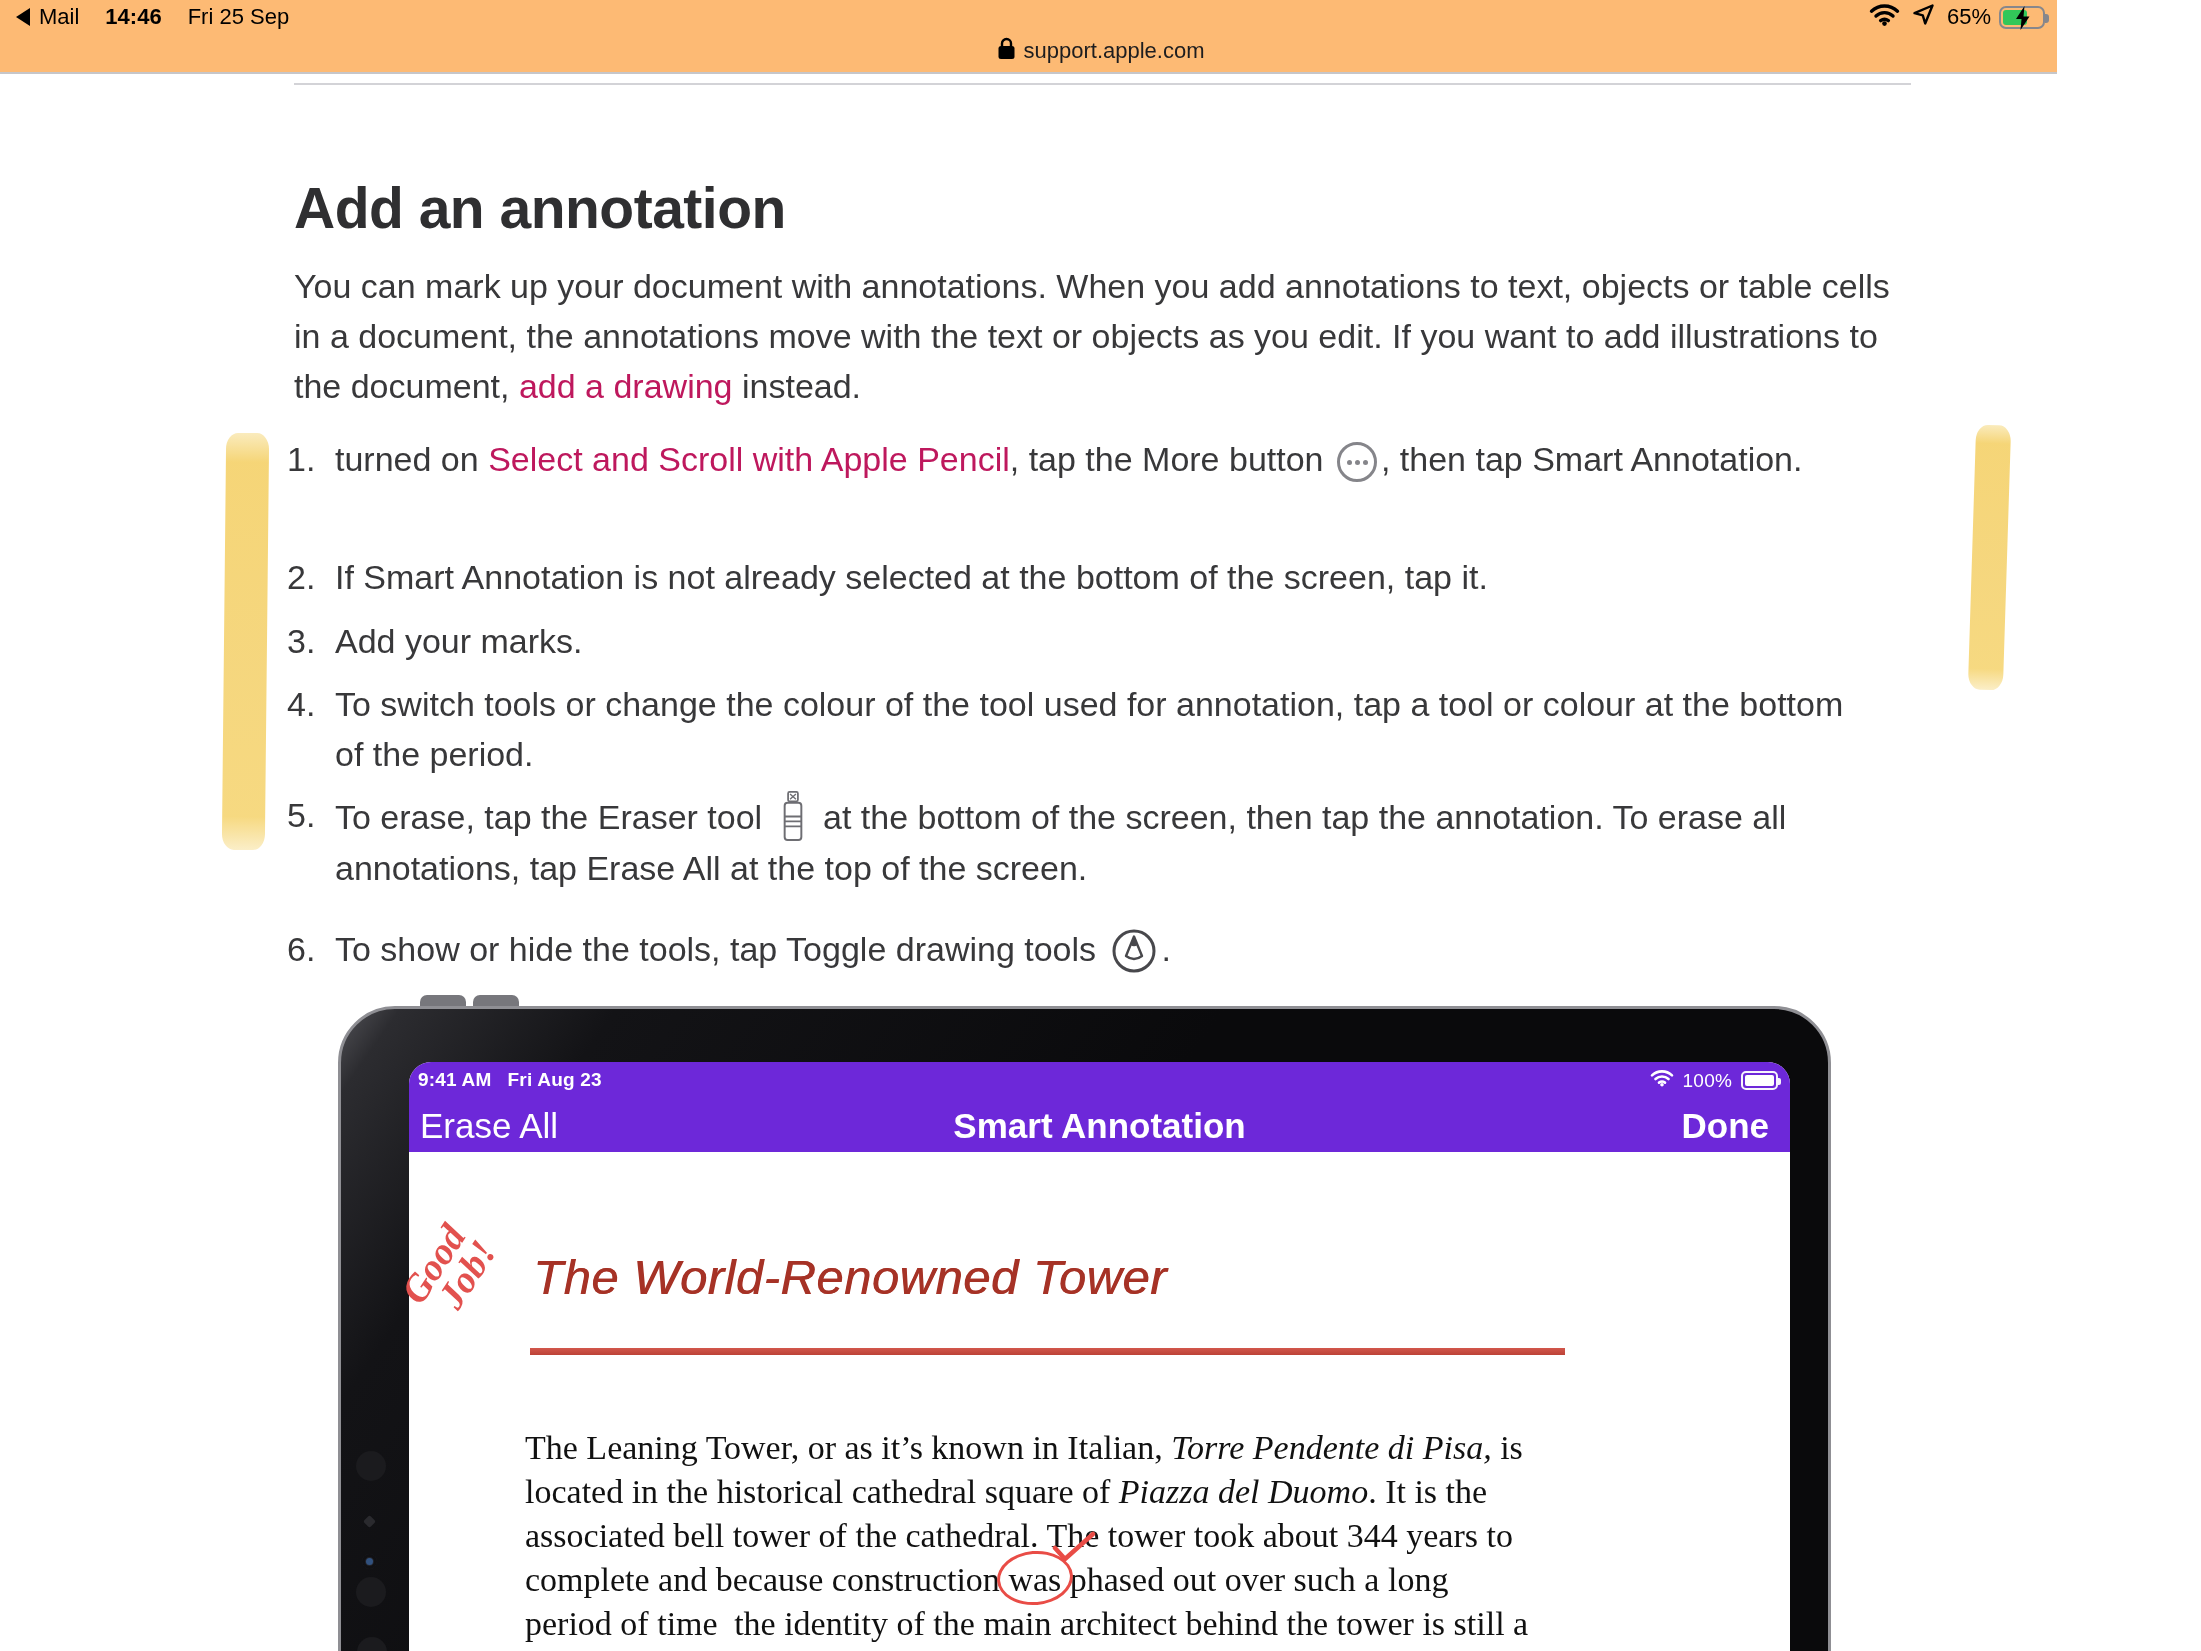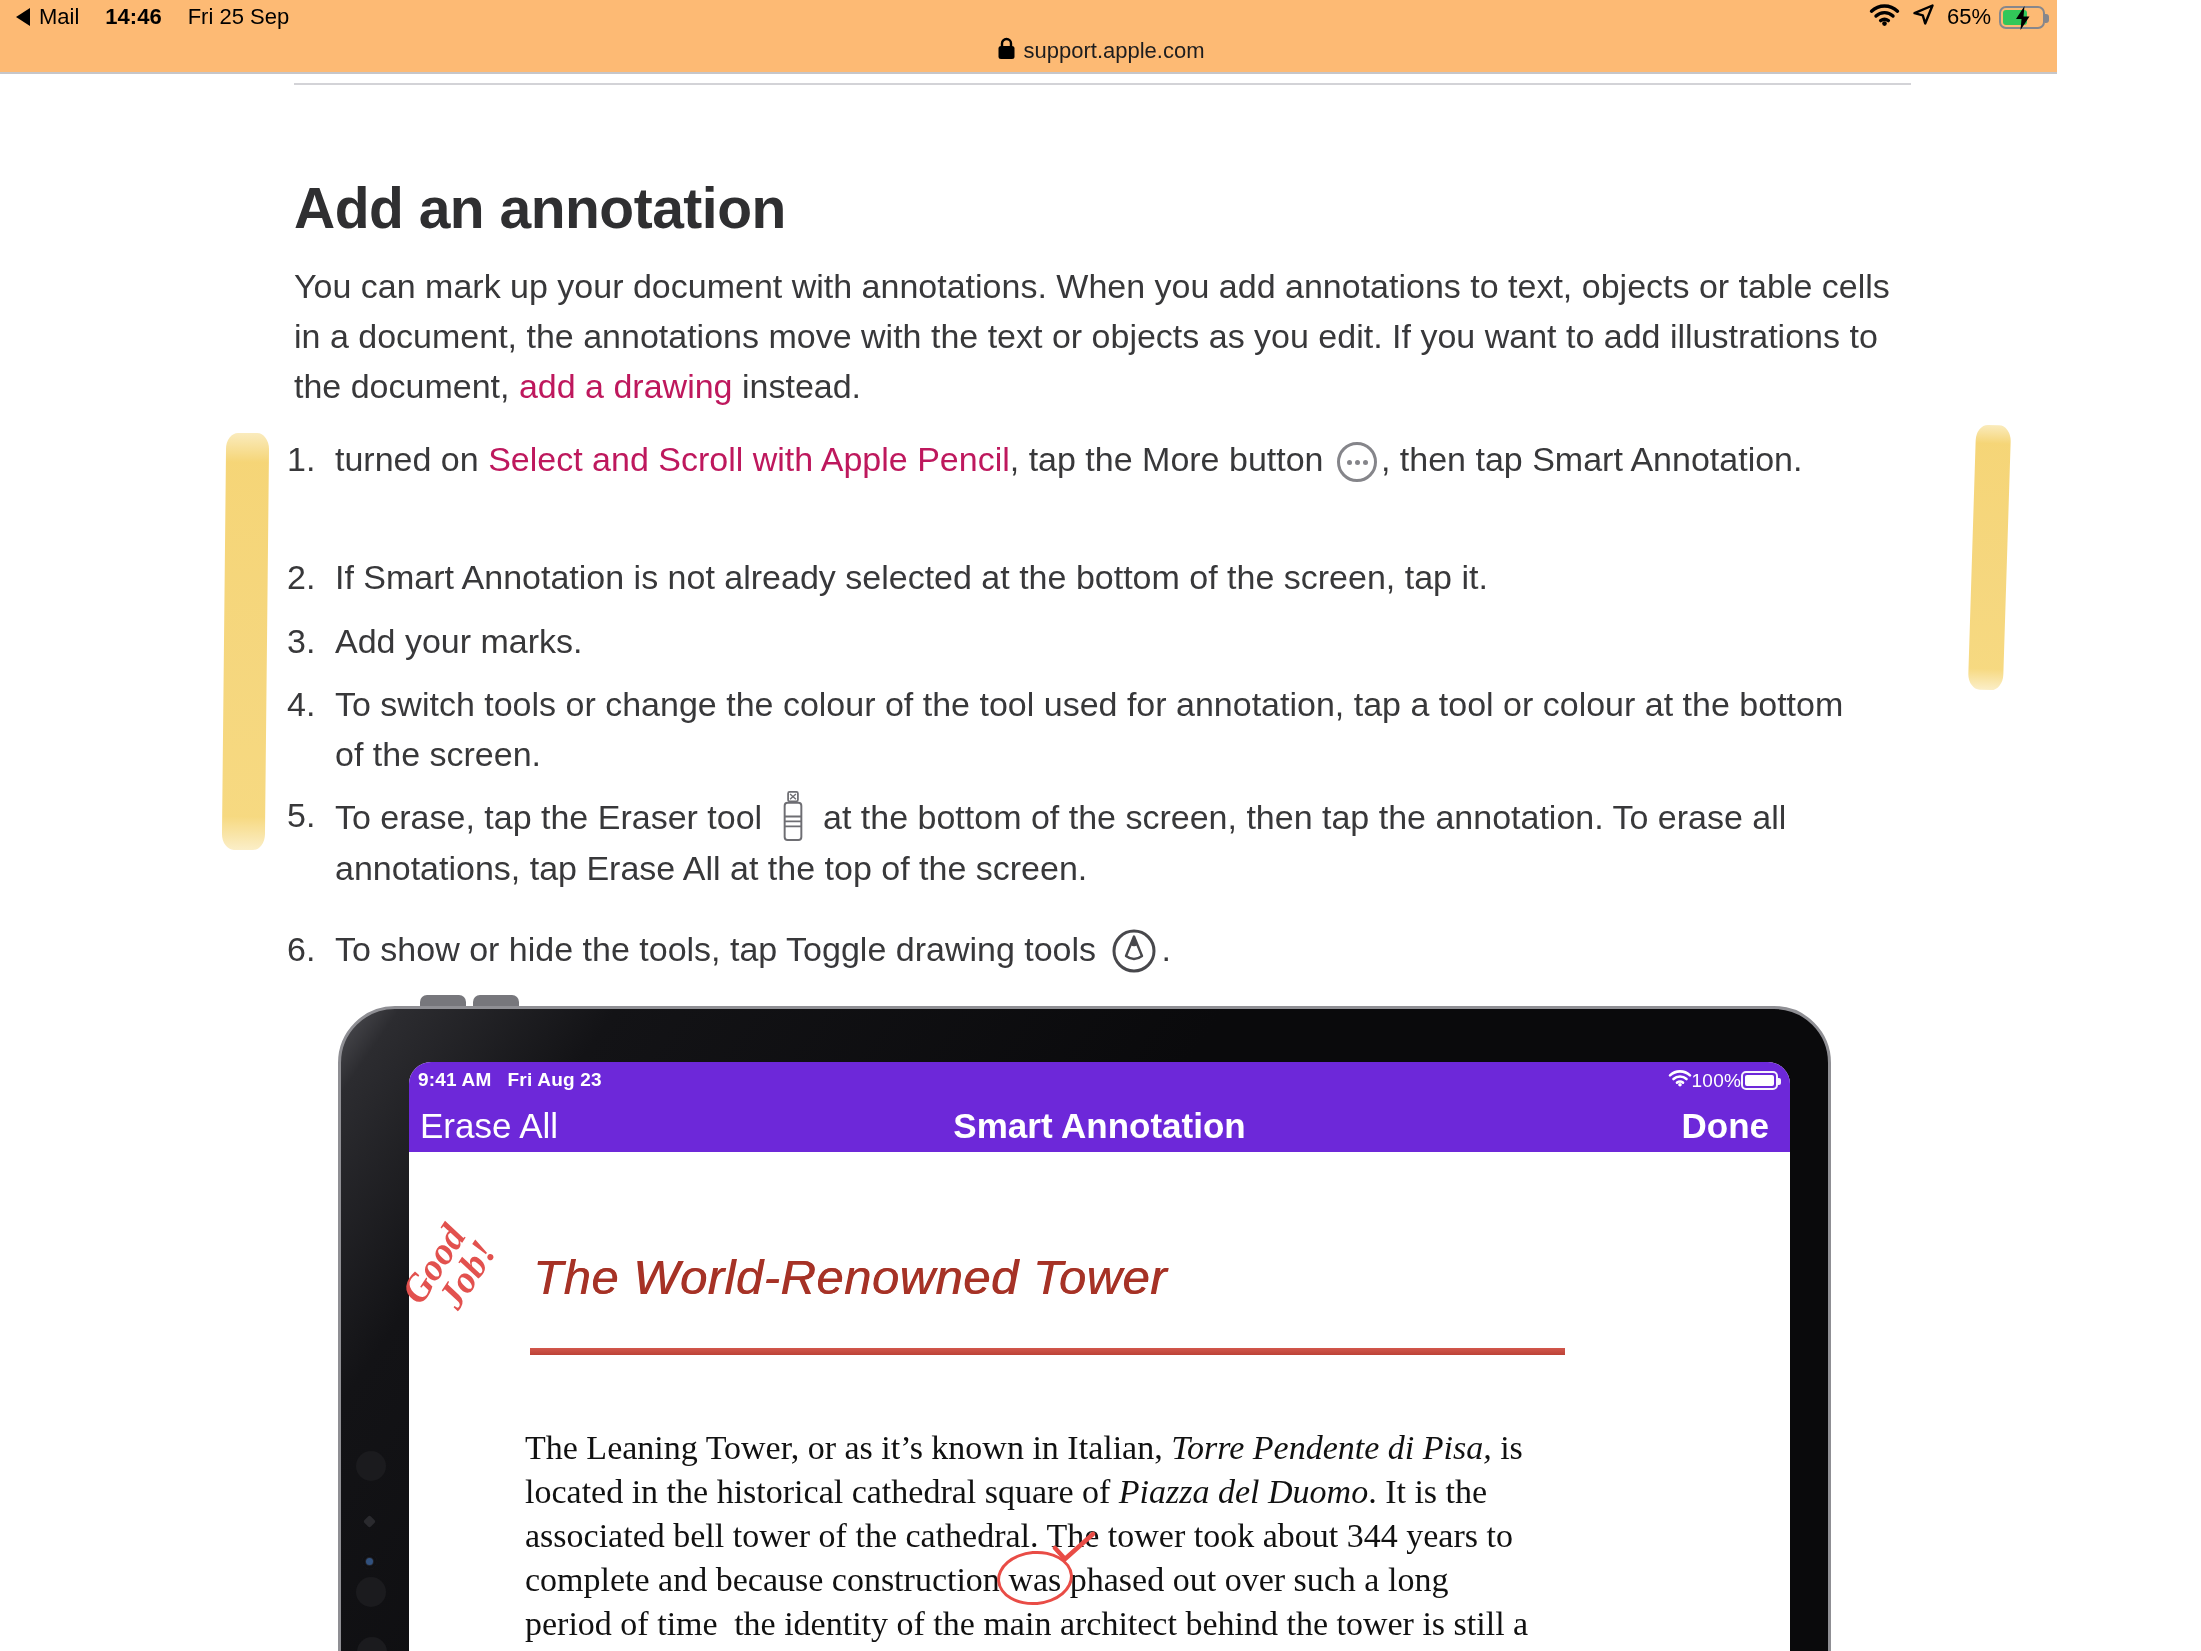--- a/index.html
+++ b/index.html
@@ -49,21 +49,21 @@
   .ipad-btn{position:absolute;top:995px;width:46px;height:14px;background:#77777C;border-radius:7px 7px 0 0;}
   .ipad-frame{position:absolute;left:338px;top:1006px;width:1493px;height:693px;border-radius:57px 57px 0 0;
               background:linear-gradient(125deg,#515156 0%,#2C2C30 3%,#131316 14%,#0A0A0C 45%);
               border:3px solid #8F8F94;box-sizing:border-box;}
   .cam-dot{position:absolute;border-radius:50%;background:#1B1B1E;}
   .ipad-screen{position:absolute;left:409px;top:1062px;width:1381px;height:589px;background:#fff;
                border-radius:22px 22px 0 0;overflow:hidden;}
   .org-bar{position:absolute;left:0;top:0;width:100%;height:90px;background:#6d28d9;color:#fff;}
   .org-status{position:absolute;left:0;top:7px;width:100%;height:24px;font-size:19px;font-weight:700;letter-spacing:0.2px;}
   .org-status .lt{position:absolute;left:9px;display:flex;gap:16px;}
-  .org-status .rt{position:absolute;right:12px;display:flex;align-items:center;gap:0;font-weight:400;}
+  .org-status .rt{position:absolute;right:12px;display:flex;align-items:center;gap:9px;font-weight:400;}
   .wbatt{position:relative;width:37px;height:19px;border:2px solid rgba(255,255,255,0.95);border-radius:5px;box-sizing:border-box;}
   .wbatt .fill{position:absolute;left:2px;top:2px;bottom:2px;right:2px;background:#fff;border-radius:2px;}
   .wbatt .nub{position:absolute;right:-5px;top:5px;width:3px;height:7px;background:rgba(255,255,255,0.95);border-radius:0 2px 2px 0;}
   .org-nav{position:absolute;left:0;bottom:12px;width:100%;height:34px;font-size:35px;}
   .nav-left{position:absolute;left:11px;top:0;font-weight:400;}
   .nav-title{position:absolute;left:0;top:0;width:100%;text-align:center;font-weight:700;}
   .nav-right{position:absolute;right:21px;top:0;font-weight:700;}
 
   
   .goodjob{position:absolute;left:386px;top:1204px;width:168px;color:#E2514E;
@@ -154,21 +154,21 @@
     <span class="num">3.</span>
     <span class="itext">
         <span class="ln">Add your marks.</span>
       </span>
   </div>
 
   <div class="step" style="top:679px;">
     <span class="num">4.</span>
     <span class="itext">
       <span class="ln">To switch tools or change the colour of the tool used for annotation, tap a tool or colour at the bottom</span>
-      <span class="ln">of the screen.</span>
+      <span class="ln">of the period.</span>
     </span>
   </div>
 
   <div class="step" style="top:790px;">
     <span class="num">5.</span>
     <span class="itext">
       <span class="ln"><span>To erase, tap the Eraser tool </span><svg class="inline-svg" width="26" height="53" viewBox="0 0 26 54">
             <rect x="4.5" y="13" width="17" height="38" rx="3" fill="none" stroke="#6E6E73" stroke-width="2"></rect>
             <rect x="8" y="2" width="10" height="9.5" rx="1.5" fill="none" stroke="#6E6E73" stroke-width="1.8"></rect>
             <path d="M10 4 L16 9.5 M16 4 L10 9.5" stroke="#6E6E73" stroke-width="1.4"></path>

